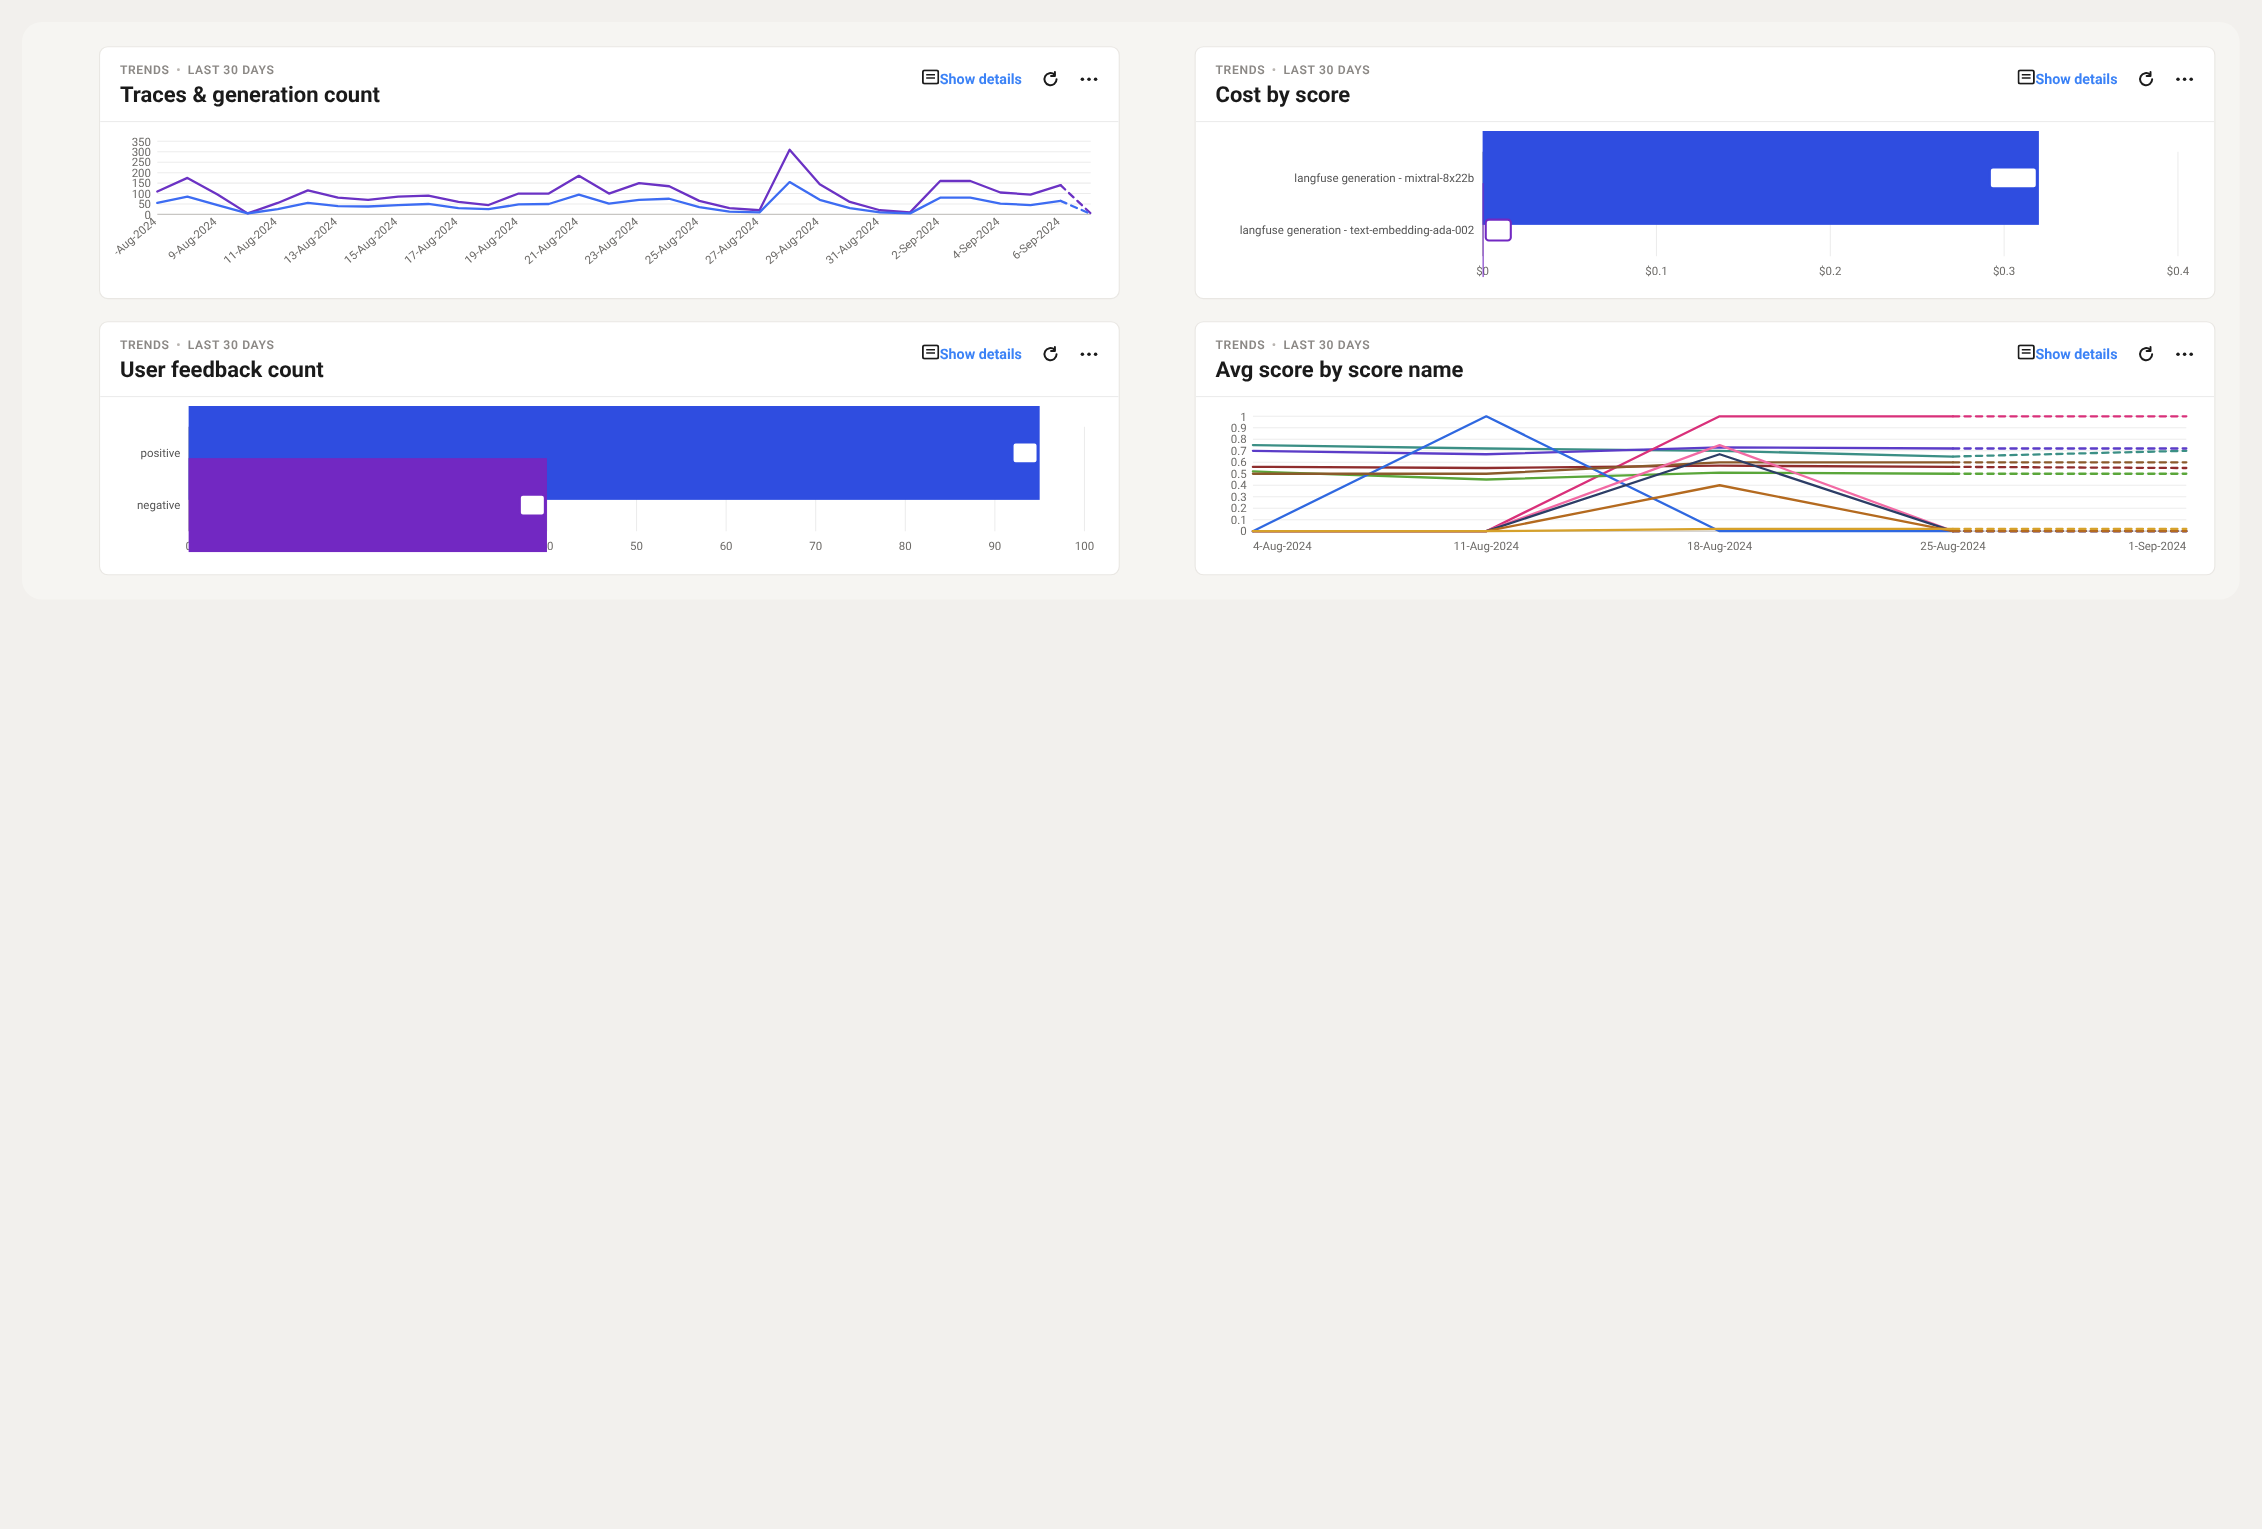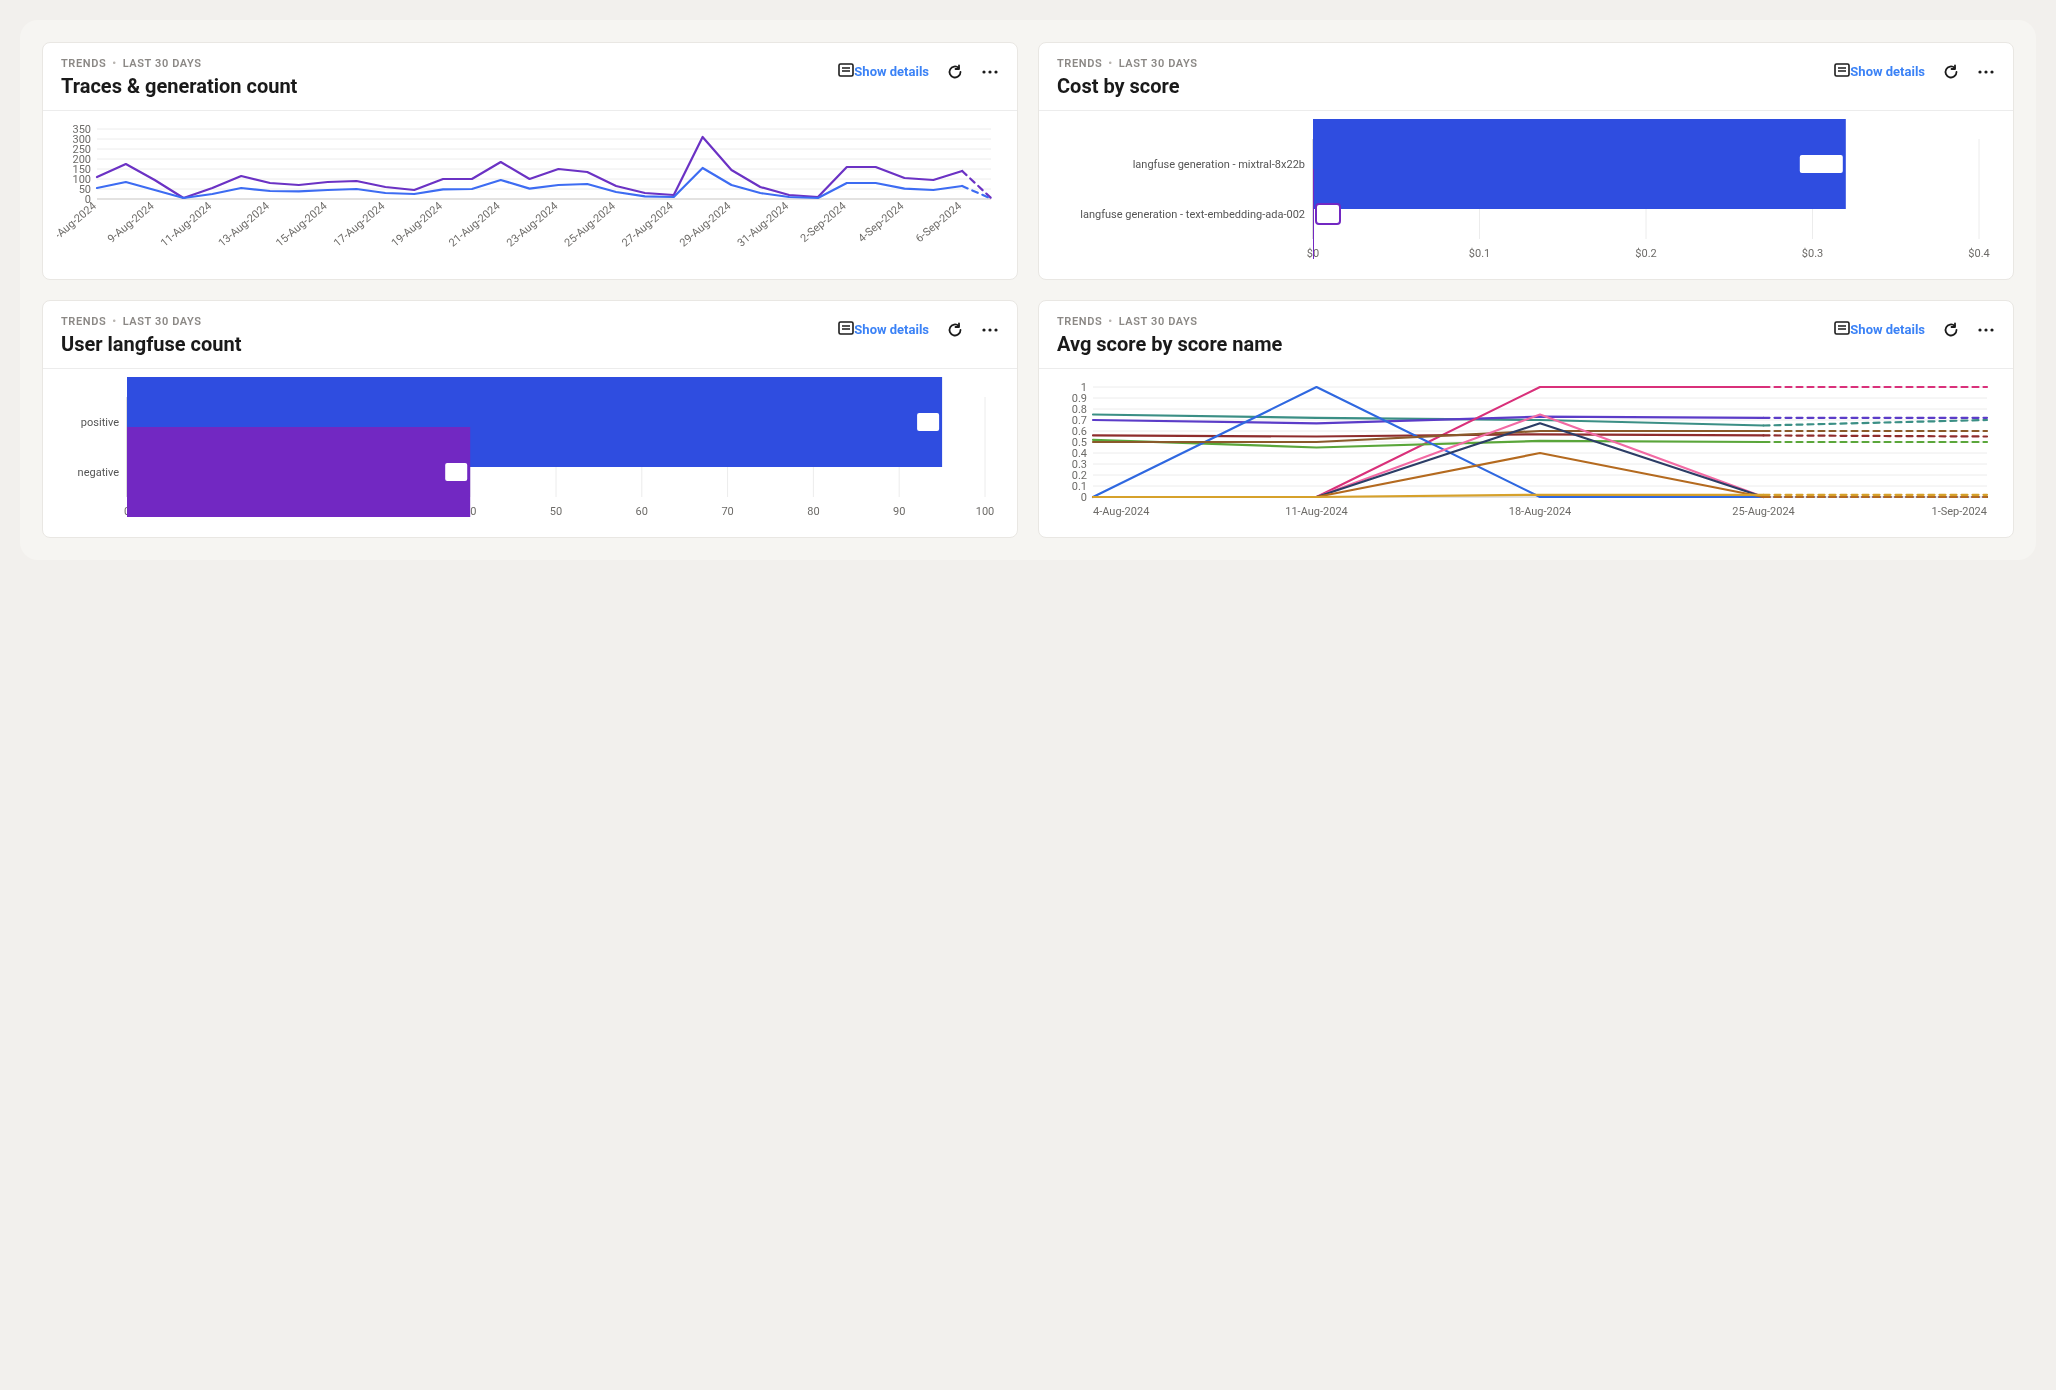--- a/index.html
+++ b/index.html
@@ -20,20 +20,21 @@
     height: 100%;
   }
   .card {
     background: #fff;
     border: 1px solid #e9e7e3;
     border-radius: 8px;
     display: flex;
     flex-direction: column;
     overflow: hidden;
     min-height: 0;
+    margin-left: 48px;
   }
   .card-header {
     padding: 14px 18px 12px 18px;
     border-bottom: 1px solid #ececec;
     display: flex;
     justify-content: space-between;
     align-items: flex-start;
   }
   .card-header-left {
     display: flex;
@@ -229,21 +230,21 @@
   </div>
 
   <div class="card">
     <div class="card-header">
       <div class="card-header-left">
         <div class="eyebrow">
           <span>TRENDS</span>
           <span class="dot">•</span>
           <span>LAST 30 DAYS</span>
         </div>
-        <div class="card-title">User langfuse count</div>
+        <div class="card-title">User feedback count</div>
       </div>
       <div class="card-actions">
         <span class="show-details">
           <span>
             <svg width="16" height="14" viewBox="0 0 16 14">
                 <rect x="1" y="1" width="14" height="12" rx="1.5" fill="none" stroke="#1b1b1b" stroke-width="1.6"></rect>
                 <line x1="4" y1="5" x2="12" y2="5" stroke="#1b1b1b" stroke-width="1.4"></line>
                 <line x1="4" y1="8" x2="12" y2="8" stroke="#1b1b1b" stroke-width="1.4"></line>
               </svg>
           </span>

